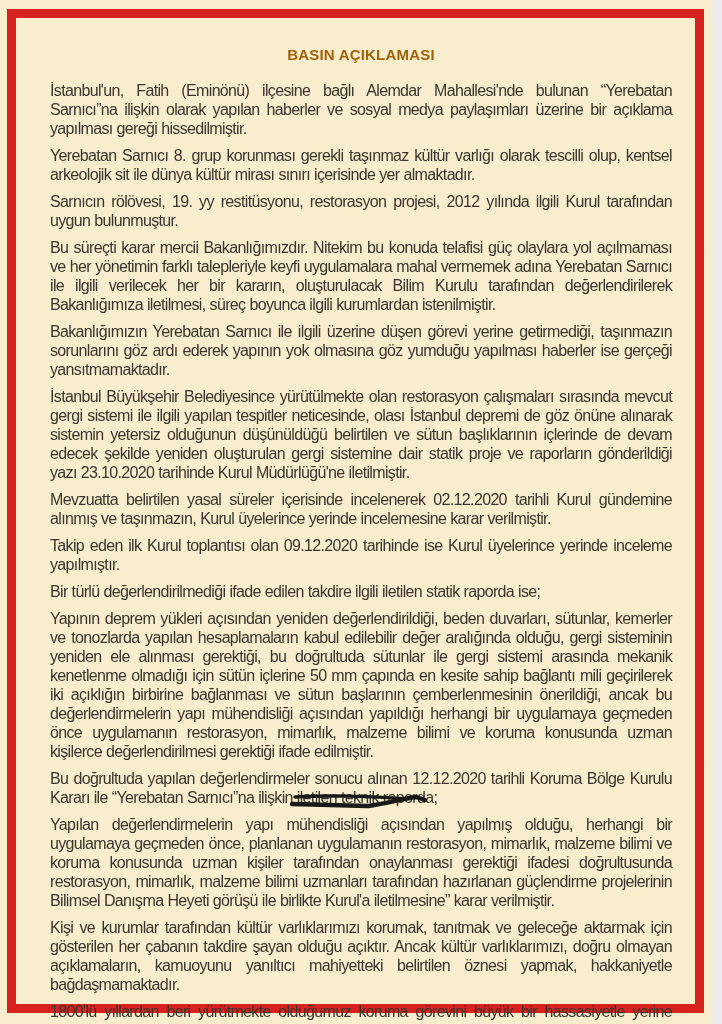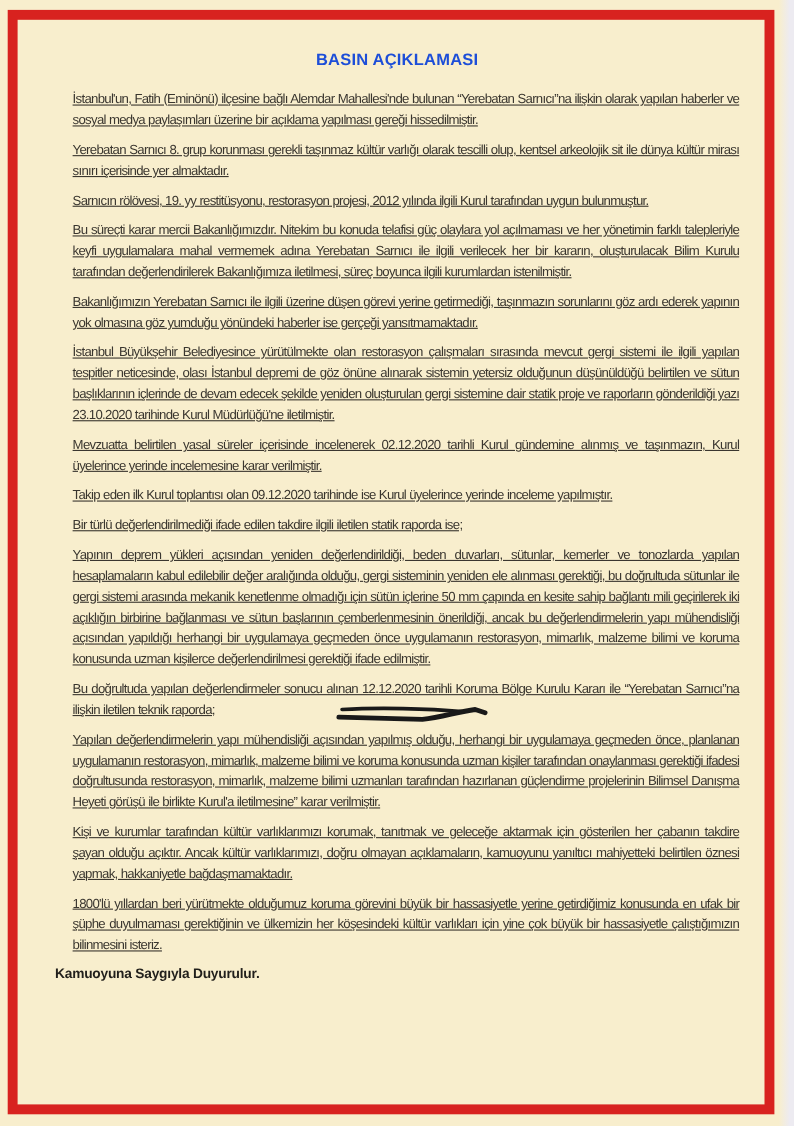--- a/index.html
+++ b/index.html
@@ -37,31 +37,30 @@
     top: 46px;
     width: 622px;
     color: #3a362f;
   }
   .doc-title {
     font-size: 15px;
     line-height: 18px;
     font-weight: bold;
     text-align: center;
     letter-spacing: 0.2px;
-    color: #1d4ed8;
+    color: #a16207;
     margin: 0 0 17px 0;
   }
   .para {
-    font-size: 12px;
+    font-size: 16px;
     line-height: 19px;
     letter-spacing: -0.65px;
     word-spacing: 0.2px;
     text-align: justify;
-    margin: 0 0 8px 16px;
-    text-decoration: underline;
+    margin: 0 0 8px 0;
   }
   .para.has-scribble {
     position: relative;
   }
   .scribble {
     position: absolute;
     left: 238px;
     top: 22px;
     width: 142px;
     height: 20px;
@@ -82,21 +81,21 @@
 <div class="photo-edge-right"></div>
 <div class="border-frame"></div>
 
 <div class="content">
   <div class="doc-title">BASIN AÇIKLAMASI</div>
 
   <p class="para">İstanbul'un, Fatih (Eminönü) ilçesine bağlı Alemdar Mahallesi'nde bulunan “Yerebatan Sarnıcı”na ilişkin olarak yapılan haberler ve sosyal medya paylaşımları üzerine bir açıklama yapılması gereği hissedilmiştir.</p>
   <p class="para">Yerebatan Sarnıcı 8. grup korunması gerekli taşınmaz kültür varlığı olarak tescilli olup, kentsel arkeolojik sit ile dünya kültür mirası sınırı içerisinde yer almaktadır.</p>
   <p class="para">Sarnıcın rölövesi, 19. yy restitüsyonu, restorasyon projesi, 2012 yılında ilgili Kurul tarafından uygun bulunmuştur.</p>
   <p class="para">Bu süreçti karar mercii Bakanlığımızdır. Nitekim bu konuda telafisi güç olaylara yol açılmaması ve her yönetimin farklı talepleriyle keyfi uygulamalara mahal vermemek adına Yerebatan Sarnıcı ile ilgili verilecek her bir kararın, oluşturulacak Bilim Kurulu tarafından değerlendirilerek Bakanlığımıza iletilmesi, süreç boyunca ilgili kurumlardan istenilmiştir.</p>
-  <p class="para">Bakanlığımızın Yerebatan Sarnıcı ile ilgili üzerine düşen görevi yerine getirmediği, taşınmazın sorunlarını göz ardı ederek yapının yok olmasına göz yumduğu yönündeki haberler ise gerçeği yansıtmamaktadır.</p>
+  <p class="para">Bakanlığımızın Yerebatan Sarnıcı ile ilgili üzerine düşen görevi yerine getirmediği, taşınmazın sorunlarını göz ardı ederek yapının yok olmasına göz yumduğu yapılması haberler ise gerçeği yansıtmamaktadır.</p>
   <p class="para">İstanbul Büyükşehir Belediyesince yürütülmekte olan restorasyon çalışmaları sırasında mevcut gergi sistemi ile ilgili yapılan tespitler neticesinde, olası İstanbul depremi de göz önüne alınarak sistemin yetersiz olduğunun düşünüldüğü belirtilen ve sütun başlıklarının içlerinde de devam edecek şekilde yeniden oluşturulan gergi sistemine dair statik proje ve raporların gönderildiği yazı 23.10.2020 tarihinde Kurul Müdürlüğü'ne iletilmiştir.</p>
   <p class="para">Mevzuatta belirtilen yasal süreler içerisinde incelenerek 02.12.2020 tarihli Kurul gündemine alınmış ve taşınmazın, Kurul üyelerince yerinde incelemesine karar verilmiştir.</p>
   <p class="para">Takip eden ilk Kurul toplantısı olan 09.12.2020 tarihinde ise Kurul üyelerince yerinde inceleme yapılmıştır.</p>
   <p class="para">Bir türlü değerlendirilmediği ifade edilen takdire ilgili iletilen statik raporda ise;</p>
   <p class="para">Yapının deprem yükleri açısından yeniden değerlendirildiği, beden duvarları, sütunlar, kemerler ve tonozlarda yapılan hesaplamaların kabul edilebilir değer aralığında olduğu, gergi sisteminin yeniden ele alınması gerektiği, bu doğrultuda sütunlar ile gergi sistemi arasında mekanik kenetlenme olmadığı için sütün içlerine 50 mm çapında en kesite sahip bağlantı mili geçirilerek iki açıklığın birbirine bağlanması ve sütun başlarının çemberlenmesinin önerildiği, ancak bu değerlendirmelerin yapı mühendisliği açısından yapıldığı herhangi bir uygulamaya geçmeden önce uygulamanın restorasyon, mimarlık, malzeme bilimi ve koruma konusunda uzman kişilerce değerlendirilmesi gerektiği ifade edilmiştir.</p>
 
   <p class="para has-scribble">
     <span>Bu doğrultuda yapılan değerlendirmeler sonucu alınan 12.12.2020 tarihli Koruma Bölge Kurulu Kararı ile “Yerebatan Sarnıcı”na ilişkin iletilen teknik raporda;</span>
     <svg class="scribble" viewBox="0 0 142 20" aria-hidden="true">
       <path d="M7,6 C40,4 85,5 116,8" fill="none" stroke="#191919" stroke-width="3.4" stroke-linecap="round"></path>

